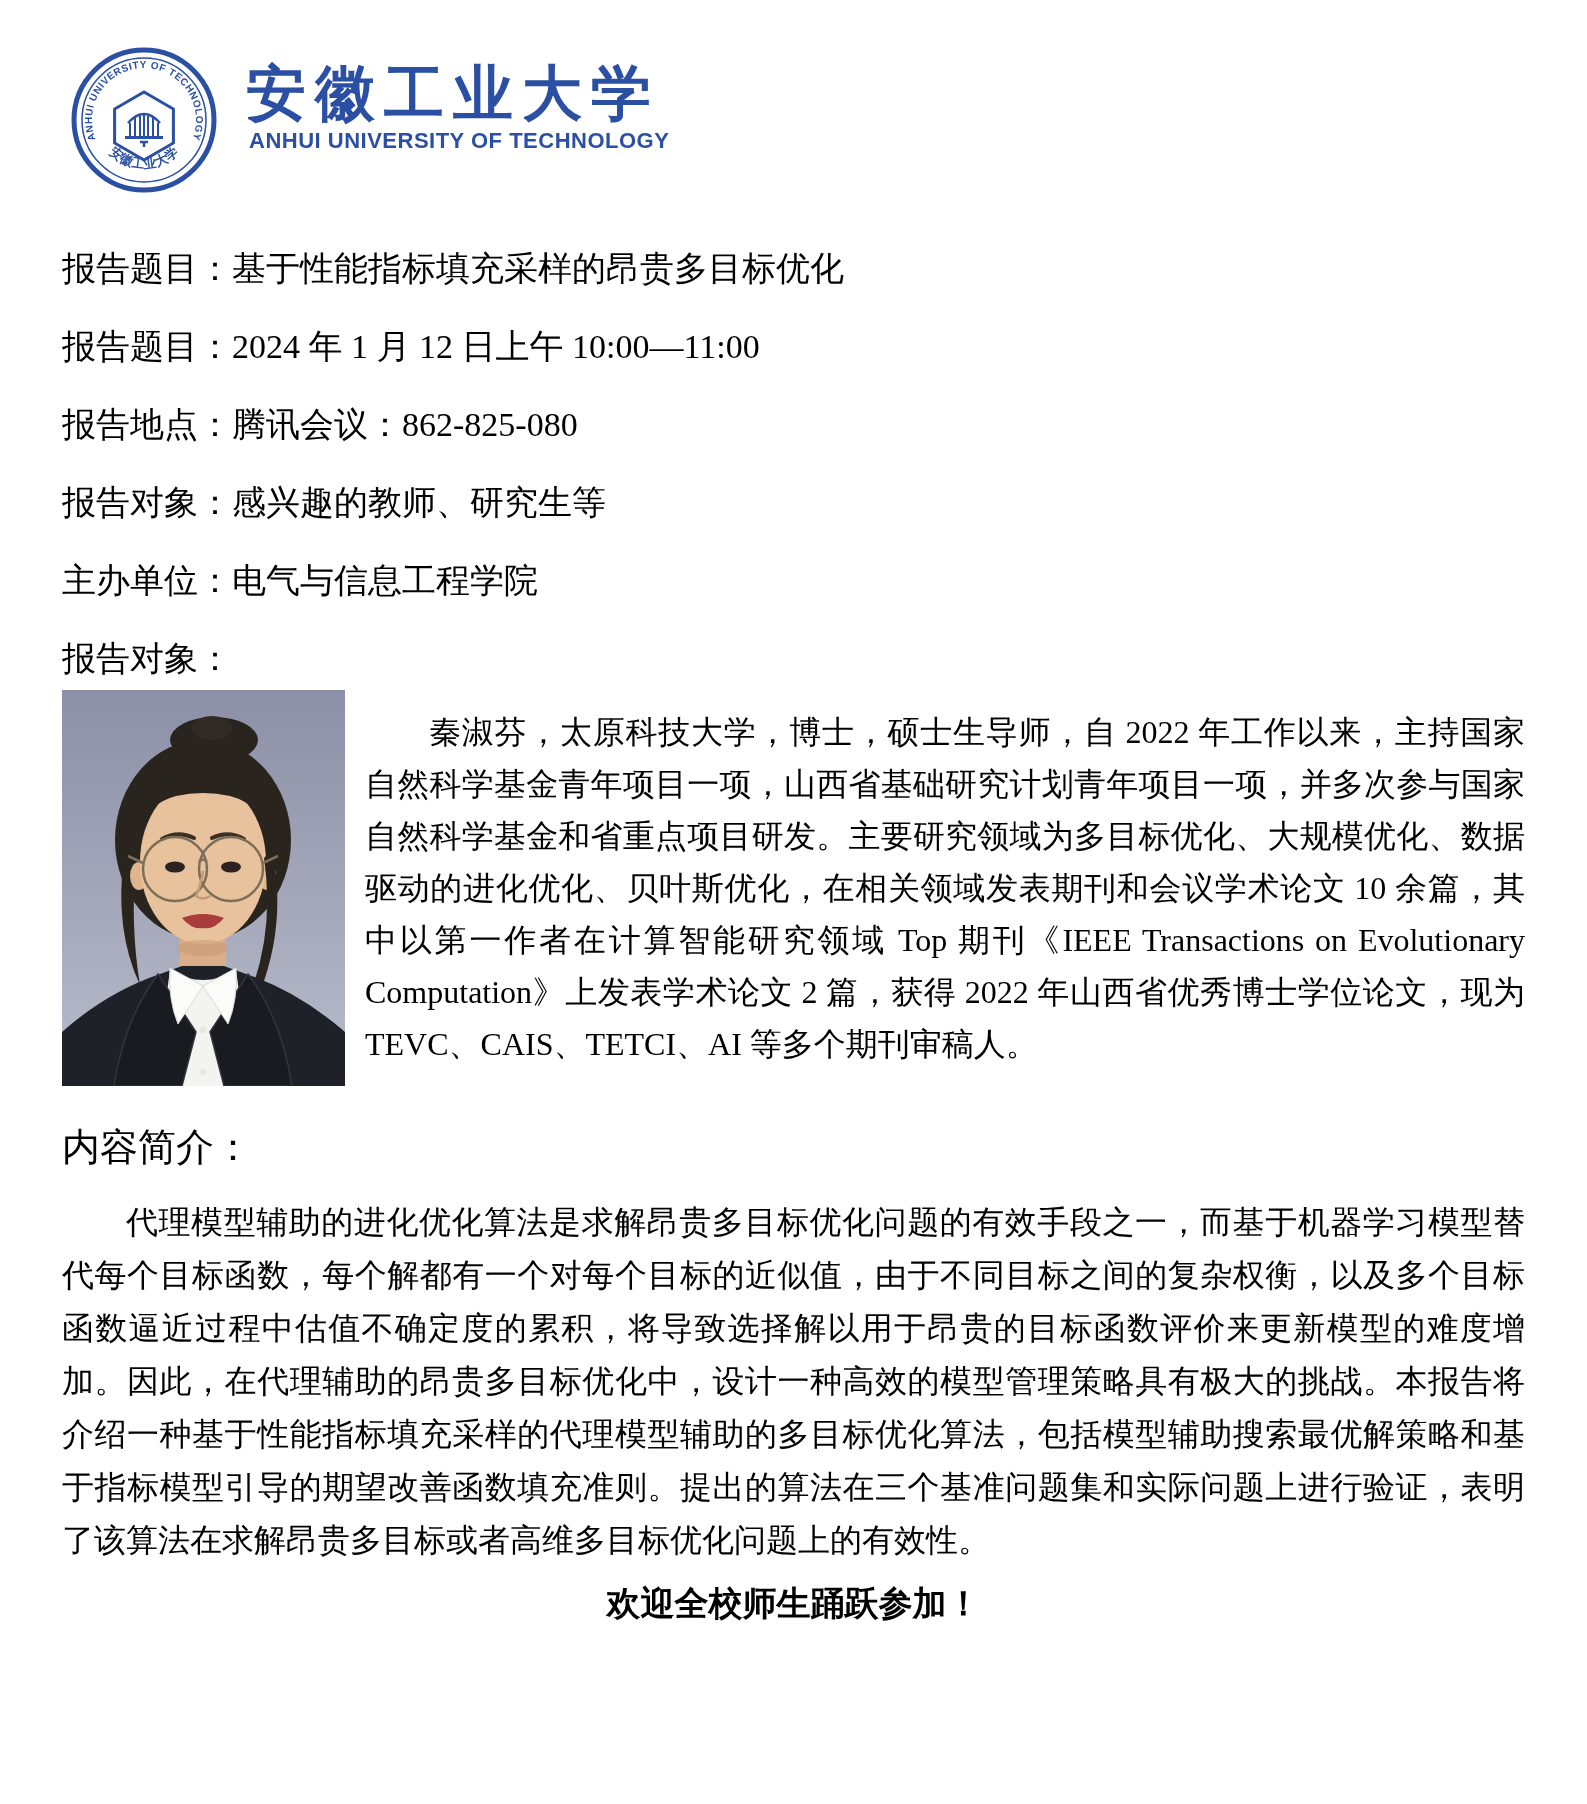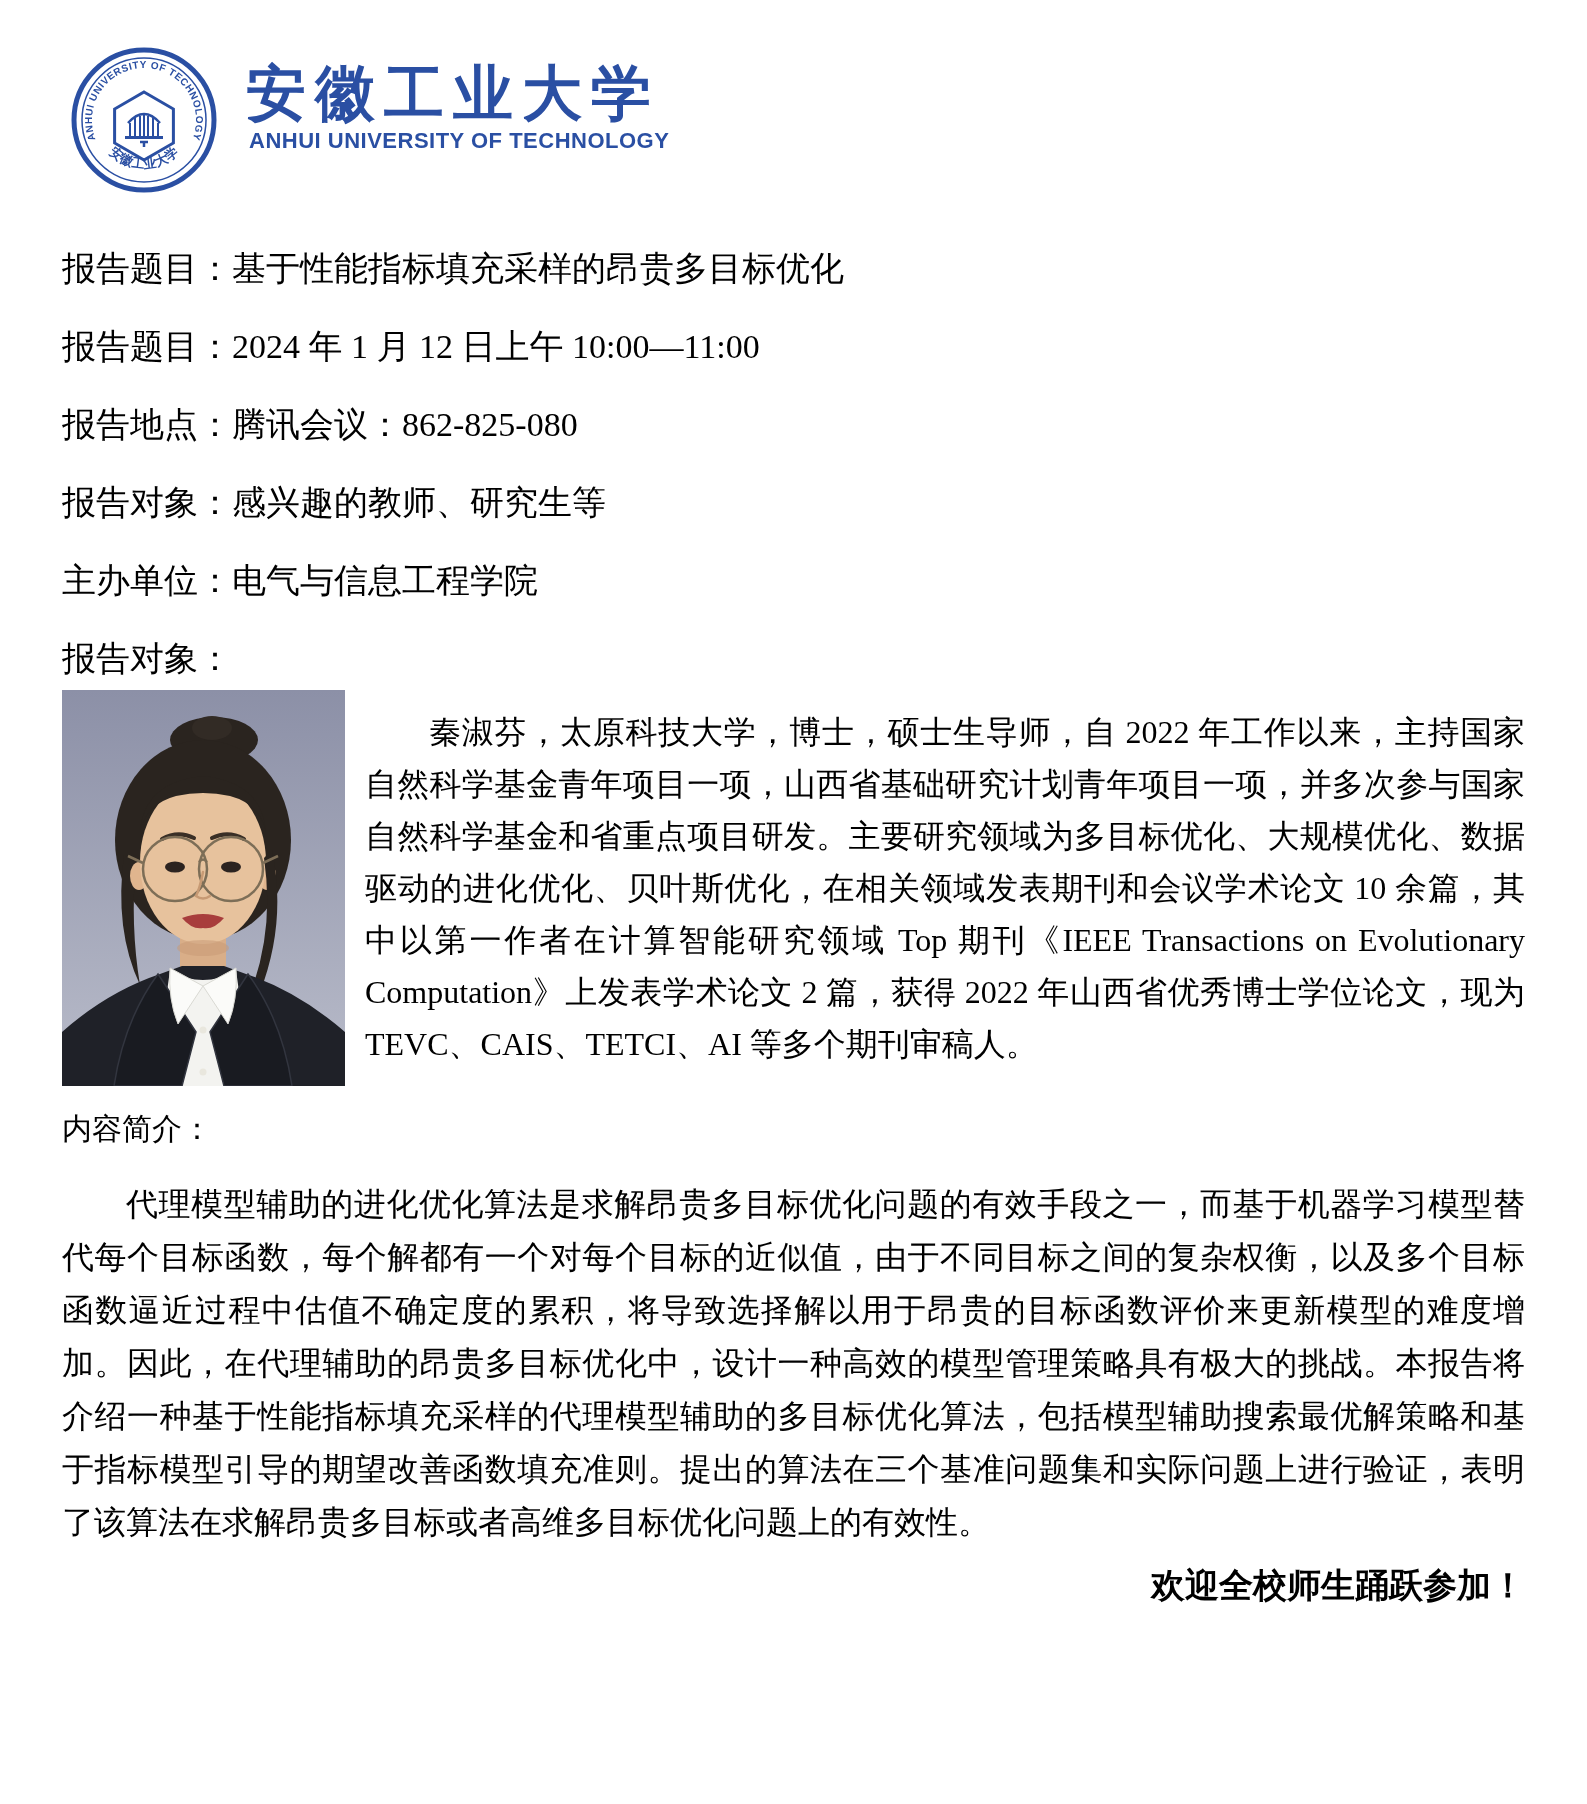--- a/index.html
+++ b/index.html
@@ -32,32 +32,32 @@
   .info-line.first { margin-top:54px; }
 
   .bio-row { display:flex; align-items:center; margin-top:10px; }
   .photo { flex:none; display:block; }
   .bio-text {
     flex:1; margin-left:20px;
     font-size:32px; line-height:52px;
     text-align:justify; text-indent:2em;
   }
 
-  .section-heading { font-size:30px; line-height:42px; margin-top:22px; }
+  .section-heading { font-size:38px; line-height:42px; margin-top:40px; }
 
   .abstract {
     margin-top:28px;
     font-size:32px; line-height:53px;
     text-align:justify; text-indent:2em;
   }
 
   .welcome {
     margin-top:16px;
     font-size:34px; line-height:42px;
-    font-weight:bold; text-align:right;
+    font-weight:bold; text-align:center;
   }
 </style>
 </head>
 <body>
 
 <div class="page">
 
   <header class="header">
     <svg class="seal" width="148" height="148" viewBox="0 0 148 148">
       <circle cx="74" cy="74" r="70" fill="none" stroke="#2a4fa3" stroke-width="5"></circle>

